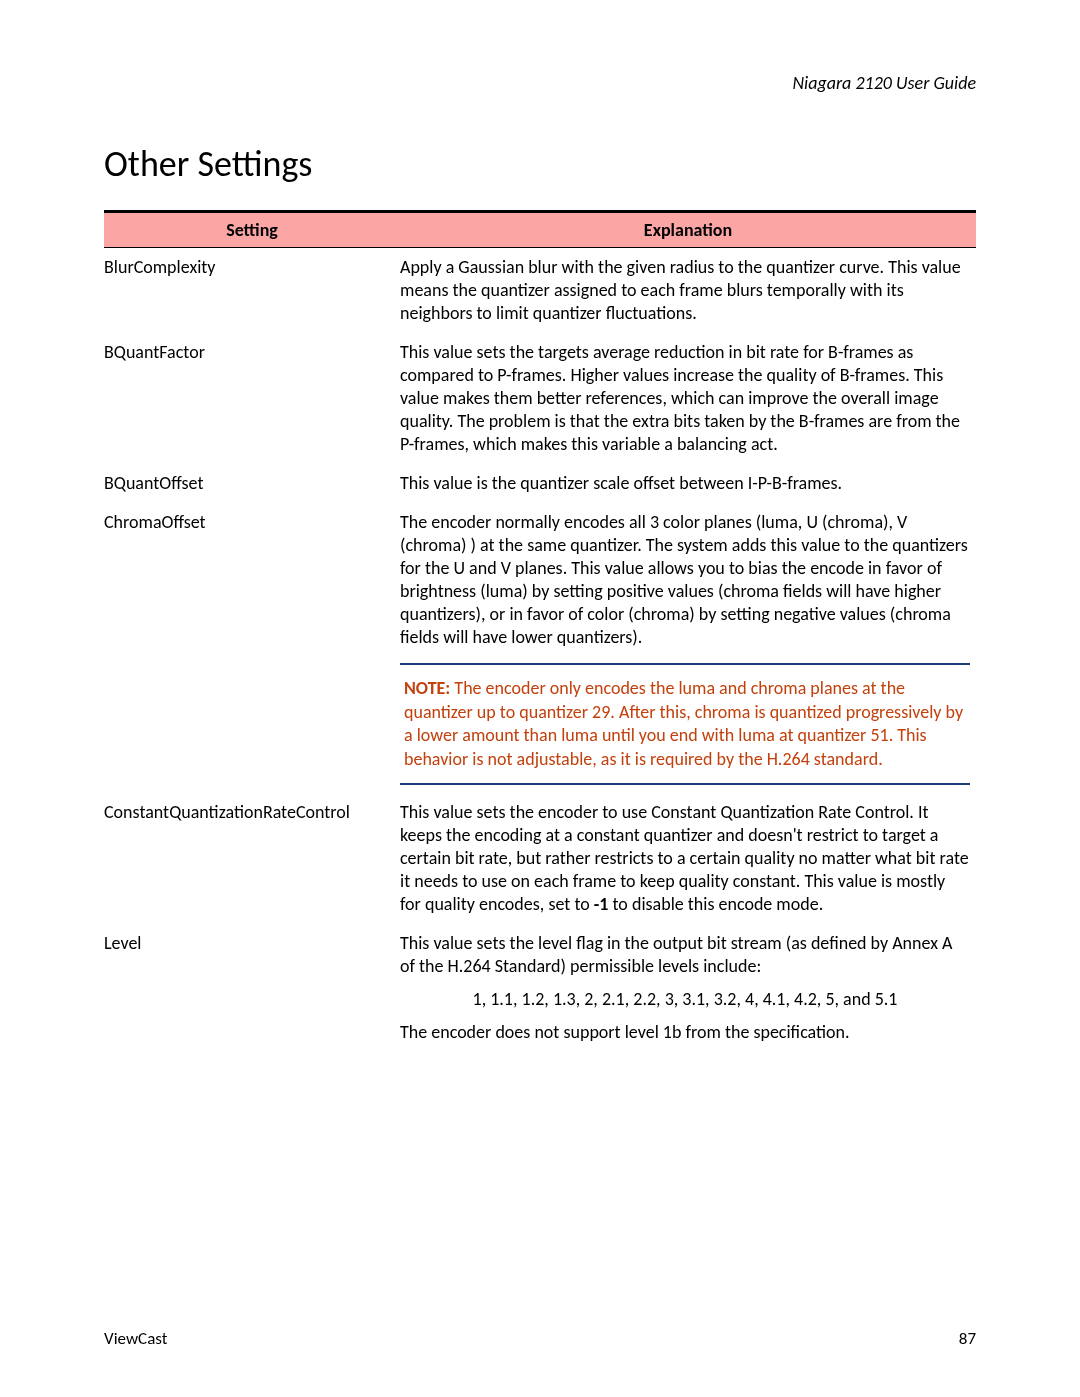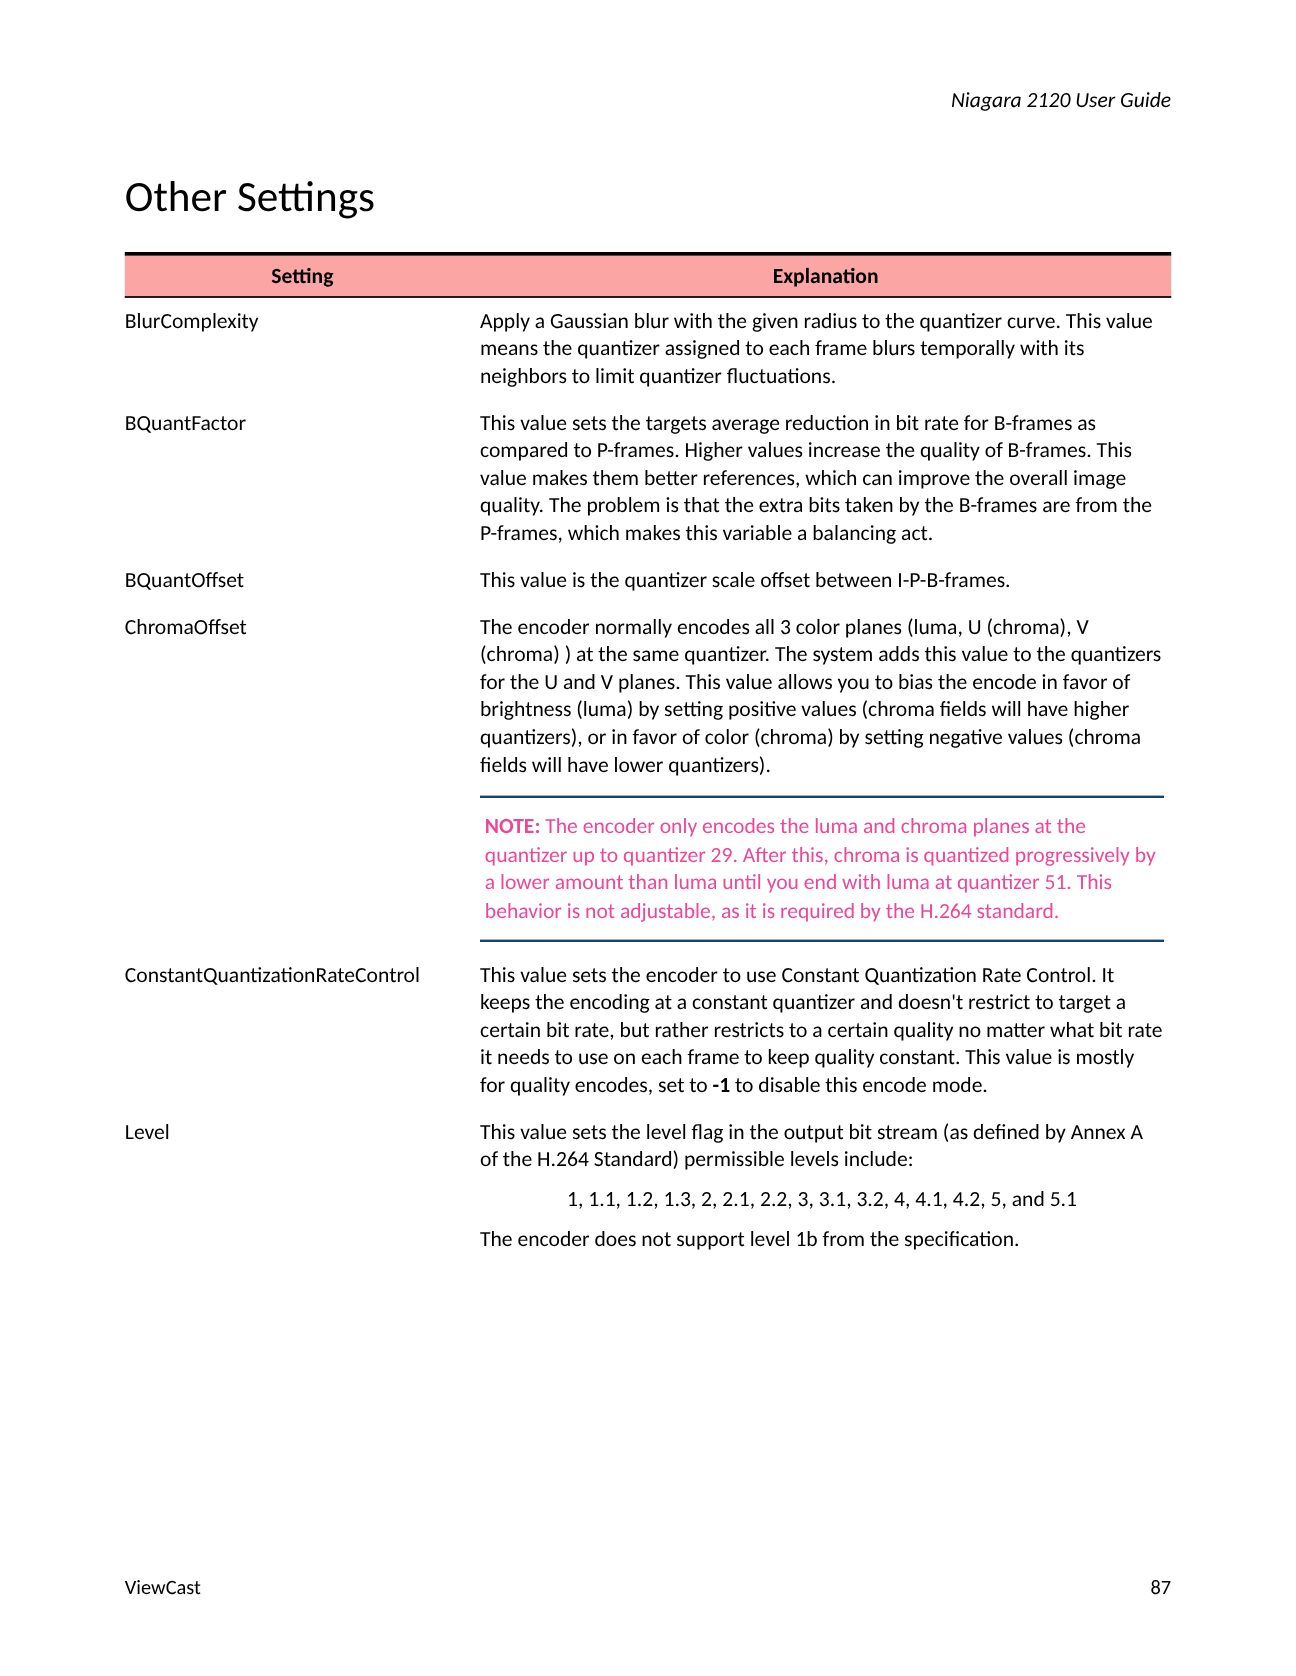--- a/index.html
+++ b/index.html
@@ -61,32 +61,32 @@
   table.settings td.setting-name {
     padding-left: 0;
     padding-right: 12px;
     white-space: nowrap;
   }
   .note-block {
     border-top: 2px solid #1a3d7c;
     border-bottom: 2px solid #1a3d7c;
     padding: 12px 4px;
     margin-top: 14px;
-    color: #ec4899;
+    color: #c2410c;
     font-size: 18px;
     line-height: 1.3;
   }
   .note-label {
     font-weight: 700;
   }
   .footer {
     position: absolute;
     left: 104px;
     right: 104px;
-    bottom: 64px;
+    bottom: 48px;
     font-size: 17px;
     display: flex;
     justify-content: space-between;
   }
   .levels-list { display:block; margin-top:10px;text-align:center; }
   .levels-note { display:block; margin-top:10px; }
   .bold { font-weight:700; }
 </style>
 </head>
 <body>

